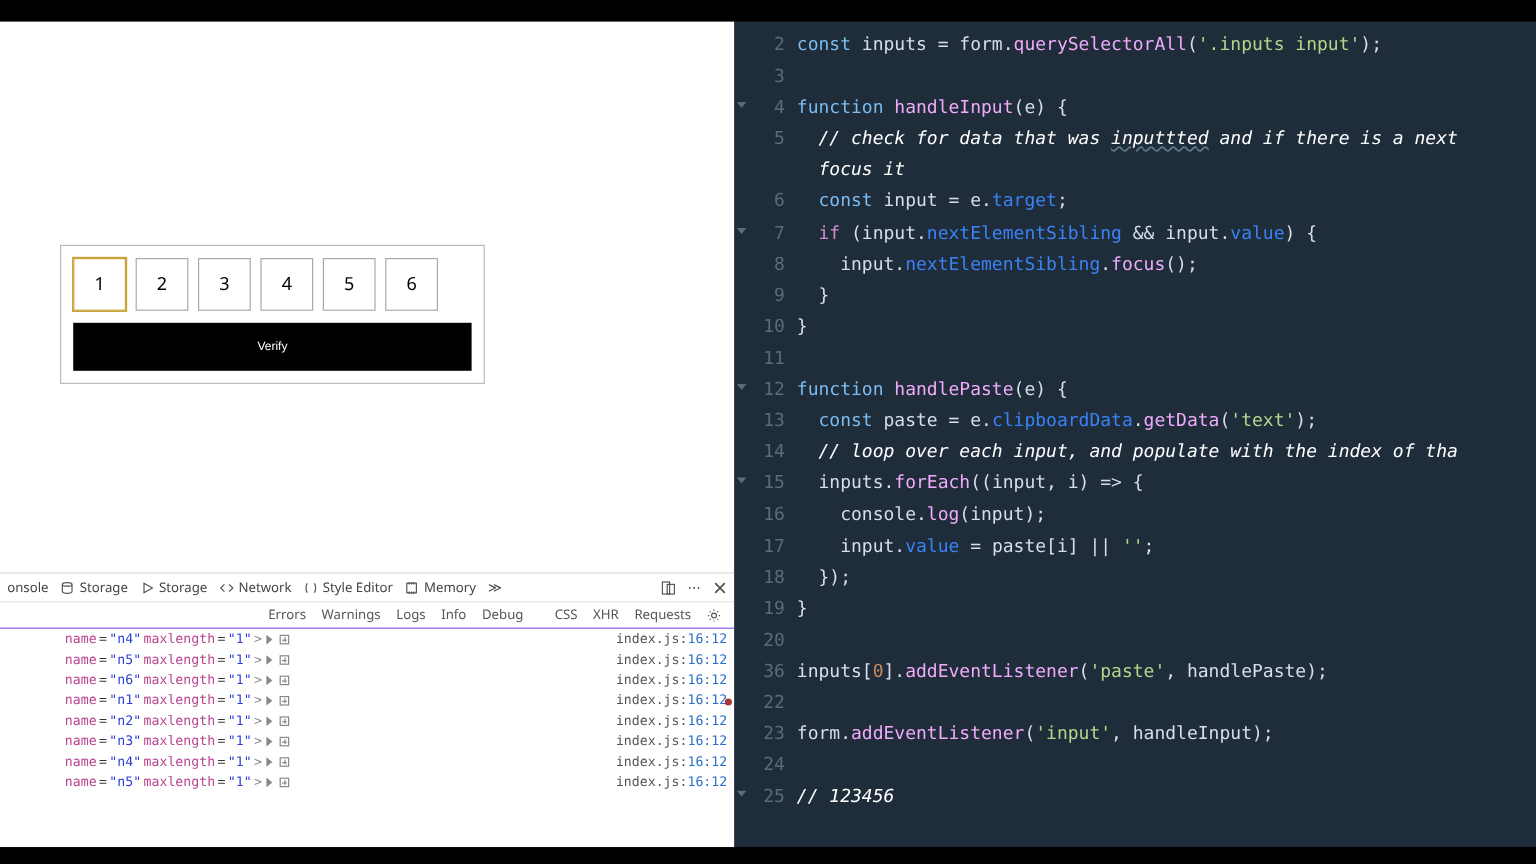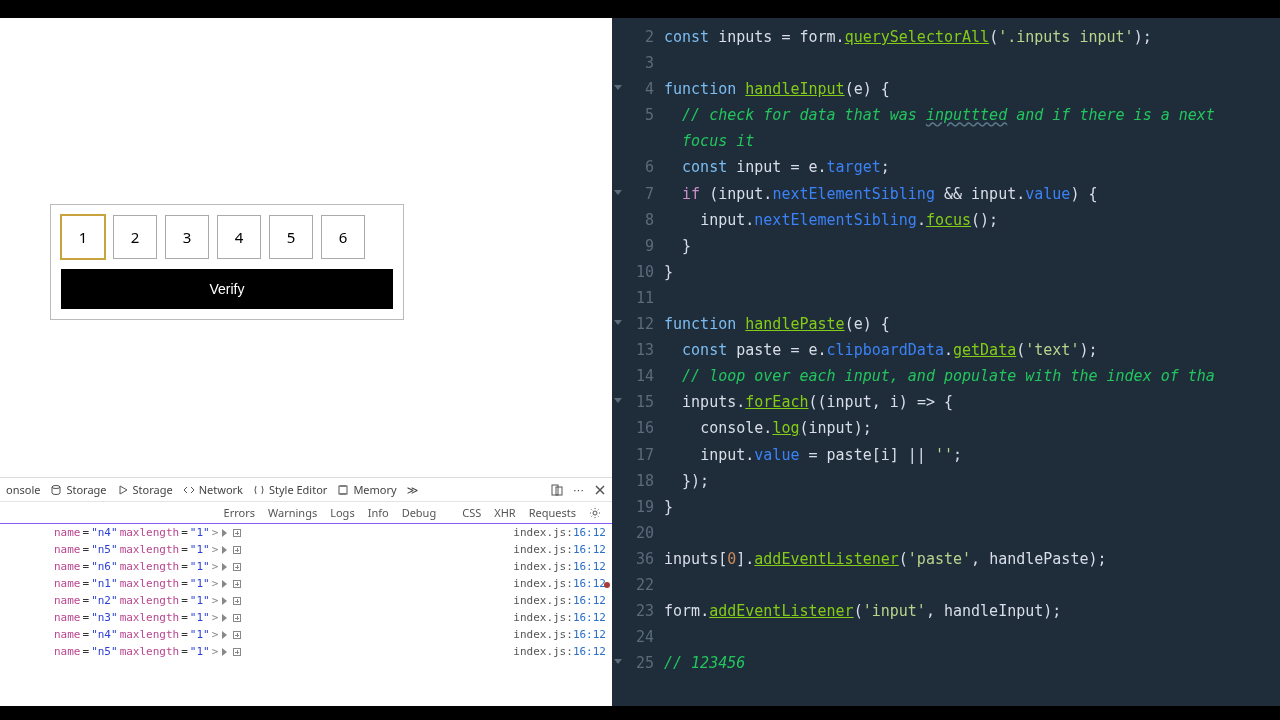--- a/index.html
+++ b/index.html
@@ -22,21 +22,21 @@
 }
 .inputs { display: flex; gap: 8px; margin-bottom: 10px; }
 .inputs input {
   width: 44px; height: 44px; text-align: center;
   border: 1px solid #aaa; font-size: 15px;
   font-family: inherit;
 }
 .inputs input.active { border: 1px solid #c9a33b; outline: 1px solid #c9a33b; }
 .verify {
   width: 100%; height: 40px; background: #000; color: #fff;
-  border: none; font-size: 14px; cursor: pointer;
+  border: none; font-size: 10px; cursor: pointer;
 }
 .devtools {
   height: 229px; border-top: 1px solid #ddd;
   display: flex; flex-direction: column;
   font-size: 11px; color: #333;
 }
 .dt-toolbar {
   height: 24px; display: flex; align-items: center; gap: 10px;
   padding: 0 6px; border-bottom: 1px solid #e5e5e5;
 }
@@ -88,26 +88,26 @@
   width: 0; height: 0; border-left: 4px solid transparent;
   border-right: 4px solid transparent; border-top: 5px solid #5a6b7a;
 }
 .gutter .bp::after {
   content: ''; position: absolute; right: 44px; top: 10px;
   width: 6px; height: 6px; border-radius: 50%; background: #a93a3a;
 }
 .code { flex: 1; padding: 6px 0; color: #d8dee9; line-height: 26.1px; white-space: pre; overflow: hidden;}
 .k { color: #cc8ec8; }     
 .k2 { color: #7cbcf0; }    
-.fn { color: #84cc16; text-decoration: underline; }    
+.fn { color: #f0abfc; }    
 .v { color: #d8dee9; }
 .prop { color: #3b82f6; }  
 .str { color: #b7d48c; }   
 .num { color: #c98a5a; }   
-.cm { color: #22c55e; font-style: italic; }  
+.cm { color: #ffffff; font-style: italic; }  
 .cmw { text-decoration: underline wavy #5b7a8c; }
 .op { color: #d8dee9; }
 .bottombar { height: 14px; background: #000; }
 svg { display: block; }
 </style>
 </head>
 <body>
 
 <div class="topbar"></div>
 <div class="main">

